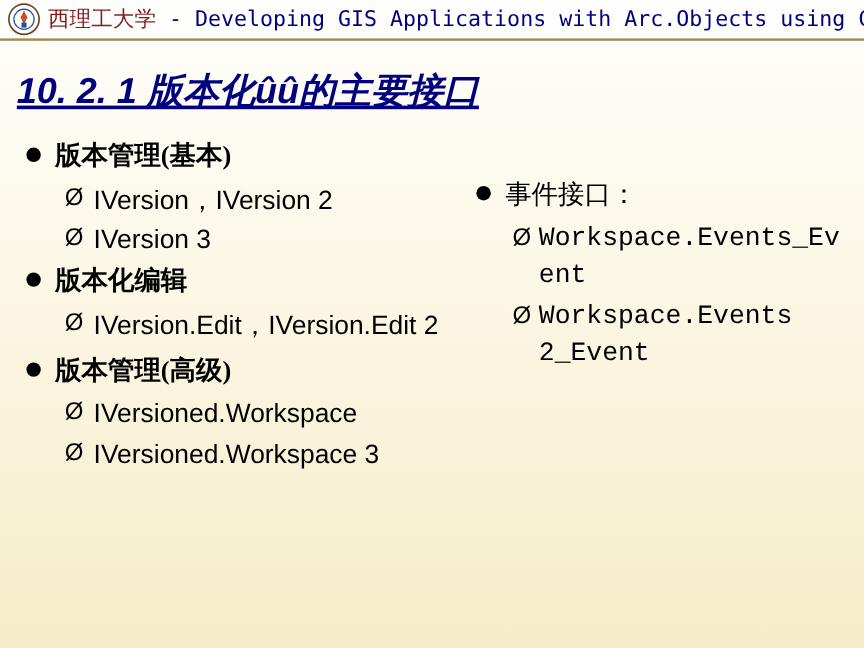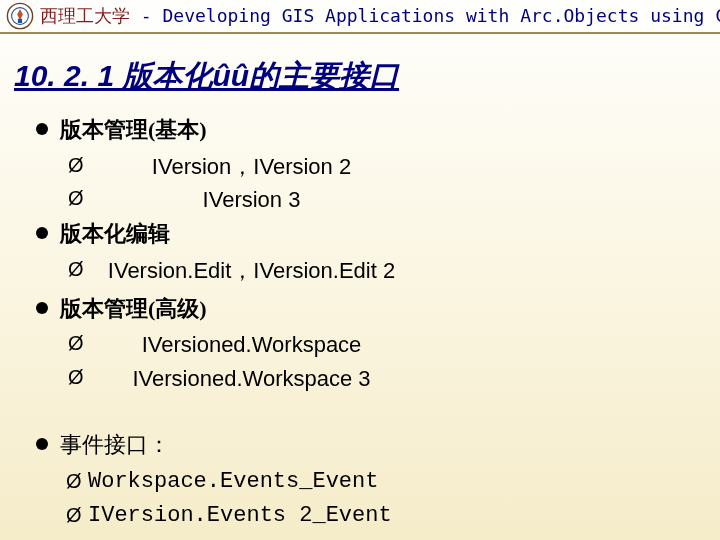--- a/index.html
+++ b/index.html
@@ -36,22 +36,21 @@
     font-size: 30px;
     font-weight: bold;
     font-style: italic;
     color: #000080;
     margin: 22px 0 18px 14px;
     font-family: "SimHei", "Arial Black", sans-serif;
     text-decoration: underline;
   }
   .content {
     display: flex;
-    padding: 0 0 0 36px;
-    flex-direction: column;
+    padding: 0 0 0 22px;
   }
   .col-left {
     width: 375px;
   }
   .col-right {
     flex: 1;
     padding-left: 0px;
     margin-top: 32px;
   }
   .l1 {
@@ -74,21 +73,20 @@
     border-radius: 50%;
   }
   .l2 {
     font-size: 22px;
     color: #000;
     margin-bottom: 4px;
     position: relative;
     padding-left: 56px;
     line-height: 1.35;
     font-family: Arial, "SimSun", sans-serif;
-    text-align: center;
   }
   .l2::before {
     content: "Ø";
     position: absolute;
     left: 32px;
     top: 0;
     font-family: Arial, sans-serif;
     font-size: 20px;
   }
   .l1-r {
@@ -161,16 +159,16 @@
 
     <div class="section-gap"></div>
     <div class="l1">版本管理(高级)</div>
     <div class="l2">IVersioned.Workspace</div>
     <div class="l2">IVersioned.Workspace 3</div>
   </div>
 
   <div class="col-right">
     <div class="l1-r">事件接口：</div>
     <div class="l2-r">Workspace.Events_Event</div>
-    <div class="l2-r">IVersion.Events 2_Event</div>
+    <div class="l2-r">Workspace.Events 2_Event</div>
   </div>
 
 </div>
 
 </body></html>

